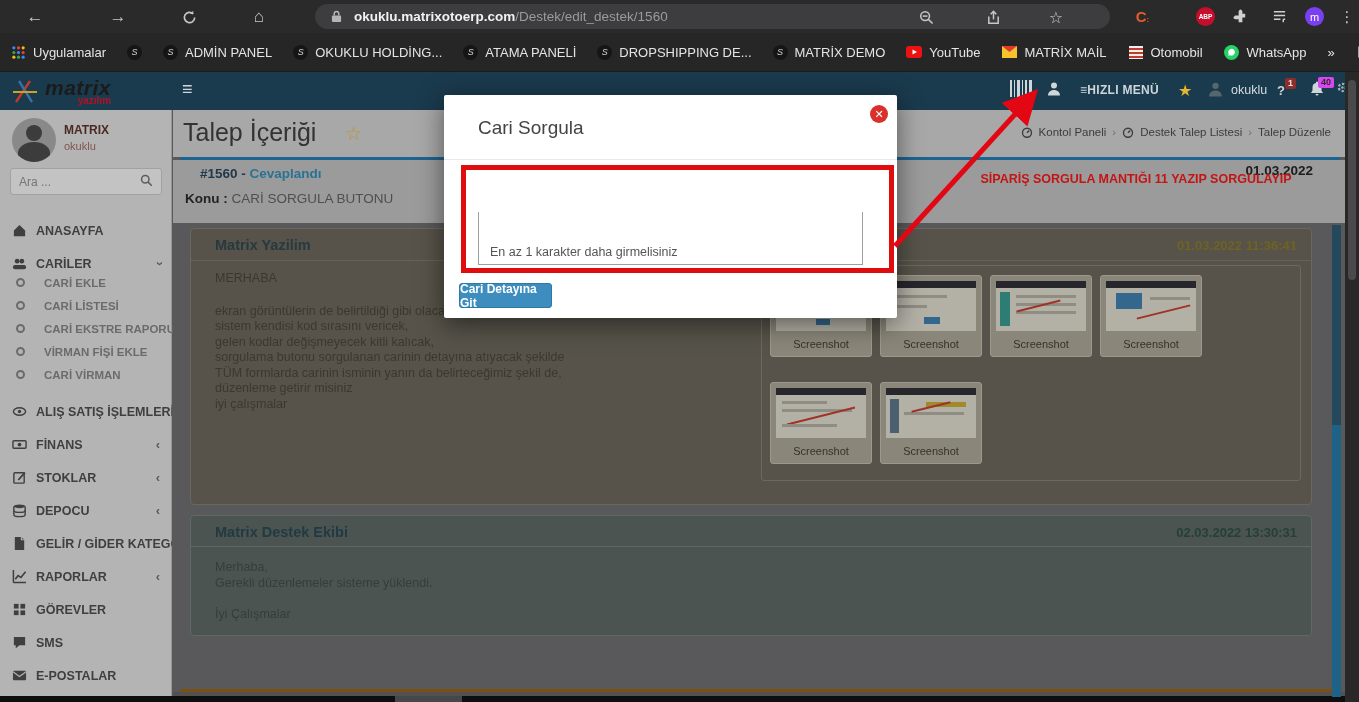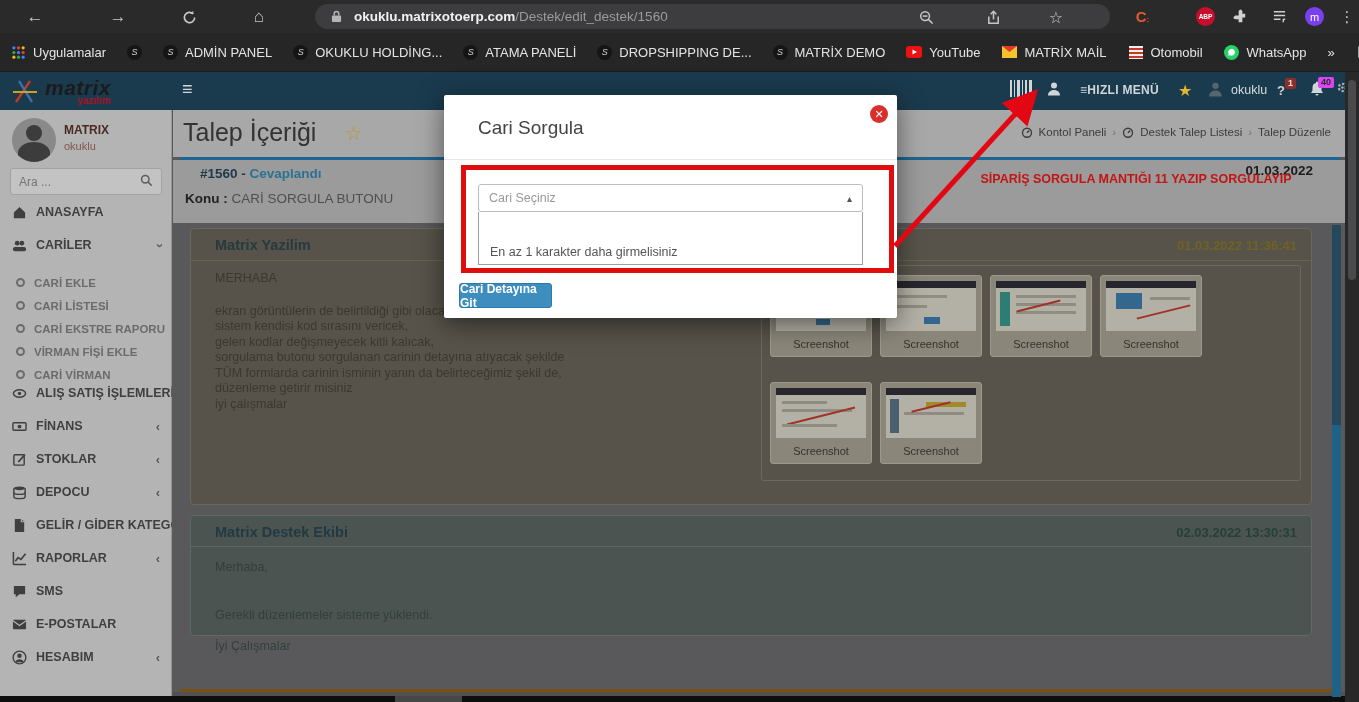--- a/index.html
+++ b/index.html
@@ -24,23 +24,23 @@
   .bm { display:flex; align-items:center; gap:7px; color:#e4e4e4; font-size:13px; margin-right:21px; white-space:nowrap; }
   .fav { width:16px; height:16px; display:inline-flex; align-items:center; justify-content:center; }
   .globe { width:15px; height:15px; border-radius:50%; background:#151515; color:#cfcfcf; font-size:9px;
            font-style:italic; display:flex; align-items:center; justify-content:center; }
   
   .app-topbar { position:absolute; left:0; top:72px; width:1345px; height:38px; background:#1a3a4d; }
   .tb-ico { position:absolute; top:8px; color:#cfd6da; }
   .tb-badge { position:absolute; font-size:9px; font-weight:bold; border-radius:2px; padding:1px 3px; line-height:1; }
   
   .sidebar { position:absolute; left:0; top:110px; width:172px; height:592px; background:#b4b4b4; border-right:1px solid #979797; }
-  .menu-item { height:33px; display:flex; align-items:flex-start; padding:0 12px; gap:9px; color:#3f3f3f;
+  .menu-item { height:33px; display:flex; align-items:flex-end; padding:0 12px; gap:9px; color:#3f3f3f;
                font-size:12.5px; font-weight:bold; white-space:nowrap; overflow:hidden; }
-  .menu-sub { height:23px; display:flex; align-items:center; padding:0 12px 0 16px; gap:9px; color:#6b6b6b;
+  .menu-sub { height:23px; display:flex; align-items:center; padding:0 12px 0 16px; gap:19px; color:#6b6b6b;
               font-size:11.5px; font-weight:bold; white-space:nowrap; }
   .chev { margin-left:auto; color:#5a5a5a; font-size:13px; }
   .subdot { width:9px; height:9px; border:2px solid #6b6b6b; border-radius:50%; flex:none; }
   .mi { width:15px; height:15px; flex:none; }
   
   .main-header { position:absolute; left:173px; top:110px; width:1172px; height:47px; background:#a8a8a8; }
   .blue-rule { position:absolute; left:180px; top:157px; width:1160px; height:3px; background:#1e6490; }
   .ticket-bar { position:absolute; left:173px; top:160px; width:1172px; height:63px; background:#9b9b9b;text-align:right; }
   .content-area { position:absolute; left:173px; top:223px; width:1172px; height:466px; background:#59595b; }
   .card { position:absolute; border-radius:4px; }
@@ -389,20 +389,31 @@
       <div class="menu-item">
         <svg class="mi" viewBox="0 0 16 16">
             <path d="M1.5 14.5V1M1.5 14.5H15" stroke="#3f3f3f" stroke-width="1.6" fill="none"></path>
             <path d="M3.5 11l3-4 3 2 5-6" fill="none" stroke="#3f3f3f" stroke-width="1.8"></path>
           </svg>
         <span>RAPORLAR</span>
           <span class="chev">‹</span>
       </div>
       <div class="menu-item">
         <svg class="mi" viewBox="0 0 16 16">
+            <g fill="#3f3f3f">
+              <rect x="2" y="2" width="5" height="5"></rect>
+              <rect x="9" y="2" width="5" height="5"></rect>
+              <rect x="2" y="9" width="5" height="5"></rect>
+              <rect x="9" y="9" width="5" height="5"></rect>
+            </g>
+          </svg>
+        <span>GÖREVLER</span>
+      </div>
+      <div class="menu-item">
+        <svg class="mi" viewBox="0 0 16 16">
             <path d="M2 2h12v9H8l-4 3v-3H2z" fill="#3f3f3f"></path>
           </svg>
         <span>SMS</span>
       </div>
       <div class="menu-item">
         <svg class="mi" viewBox="0 0 16 16">
             <rect x="1" y="3" width="14" height="10" rx="1" fill="#3f3f3f"></rect>
             <path d="M1 4l7 5 7-5" fill="none" stroke="#b4b4b4" stroke-width="1.2"></path>
           </svg>
         <span>E-POSTALAR</span>
@@ -531,21 +542,21 @@
           <div class="cap">Screenshot</div>
         </div>
       </div>
     </div>
 
     <div class="card" style="left:17px; top:292px; width:1122px; height:121px; background:#4b5450; border:1px solid #5e6a64">
       <div class="abs" style="left:24px; top:8px; font-size:14.5px; font-weight:bold; color:#223a43">Matrix Destek Ekibi</div>
       <div class="abs" style="right:14px; top:9px; font-size:13px; font-weight:bold; color:#254039">02.03.2022 13:30:31</div>
       <div class="card-divider" style="top:30px; background:#5c6862"></div>
       <div class="abs" style="left:24px; top:44px; color:#333f39">
-        <div class="msg-line" style="margin-bottom:32px">Merhaba,</div>
+        <div class="msg-line" style="margin-bottom:0">Merhaba,</div>
         <div class="msg-line" style="margin-bottom:16px">Gerekli düzenlemeler sisteme yüklendi.</div>
         <div class="msg-line">İyi Çalışmalar</div>
       </div>
     </div>
   </div>
 
   <div class="abs" style="left:180px; top:689px; width:1152px; height:3px; background:#7a4f12"></div>
   <div class="abs" style="left:173px; top:692px; width:1172px; height:5px; background:#515151"></div>
   <div class="abs" style="left:0; top:696px; width:1359px; height:6px; background:#0e0e0e"></div>
   <div class="abs" style="left:395px; top:696px; width:67px; height:6px; background:#474747"></div>
@@ -553,24 +564,20 @@
   <div class="abs" style="left:1332px; top:225px; width:9px; height:472px; background:#24495c"></div>
   <div class="abs" style="left:1332px; top:425px; width:9px; height:272px; background:#1e6288"></div>
 
   <div class="abs" style="left:1345px; top:72px; width:14px; height:630px; background:#282829"></div>
   <div class="abs" style="left:1348px; top:80px; width:8px; height:200px; background:#4a4a4c; border-radius:4px"></div>
 
   <div class="modal">
     <div class="modal-title">Cari Sorgula</div>
     <div class="modal-close">✕</div>
     <div class="modal-divider"></div>
-    <div class="sel-box">
-      <span>Cari Seçiniz</span>
-      <span style="margin-left:auto; color:#555; font-size:10px">▴</span>
-    </div>
     <div class="dd-panel">
       <div class="dd-hint">En az 1 karakter daha girmelisiniz</div>
     </div>
     <div class="modal-btn">Cari Detayına Git</div>
   </div>
 
   <div class="anno anno-rect"></div>
   <div class="anno anno-text">
     <div>SİPARİŞ SORGULA MANTIĞI 11 YAZIP SORGULAYIP</div>
   </div>

